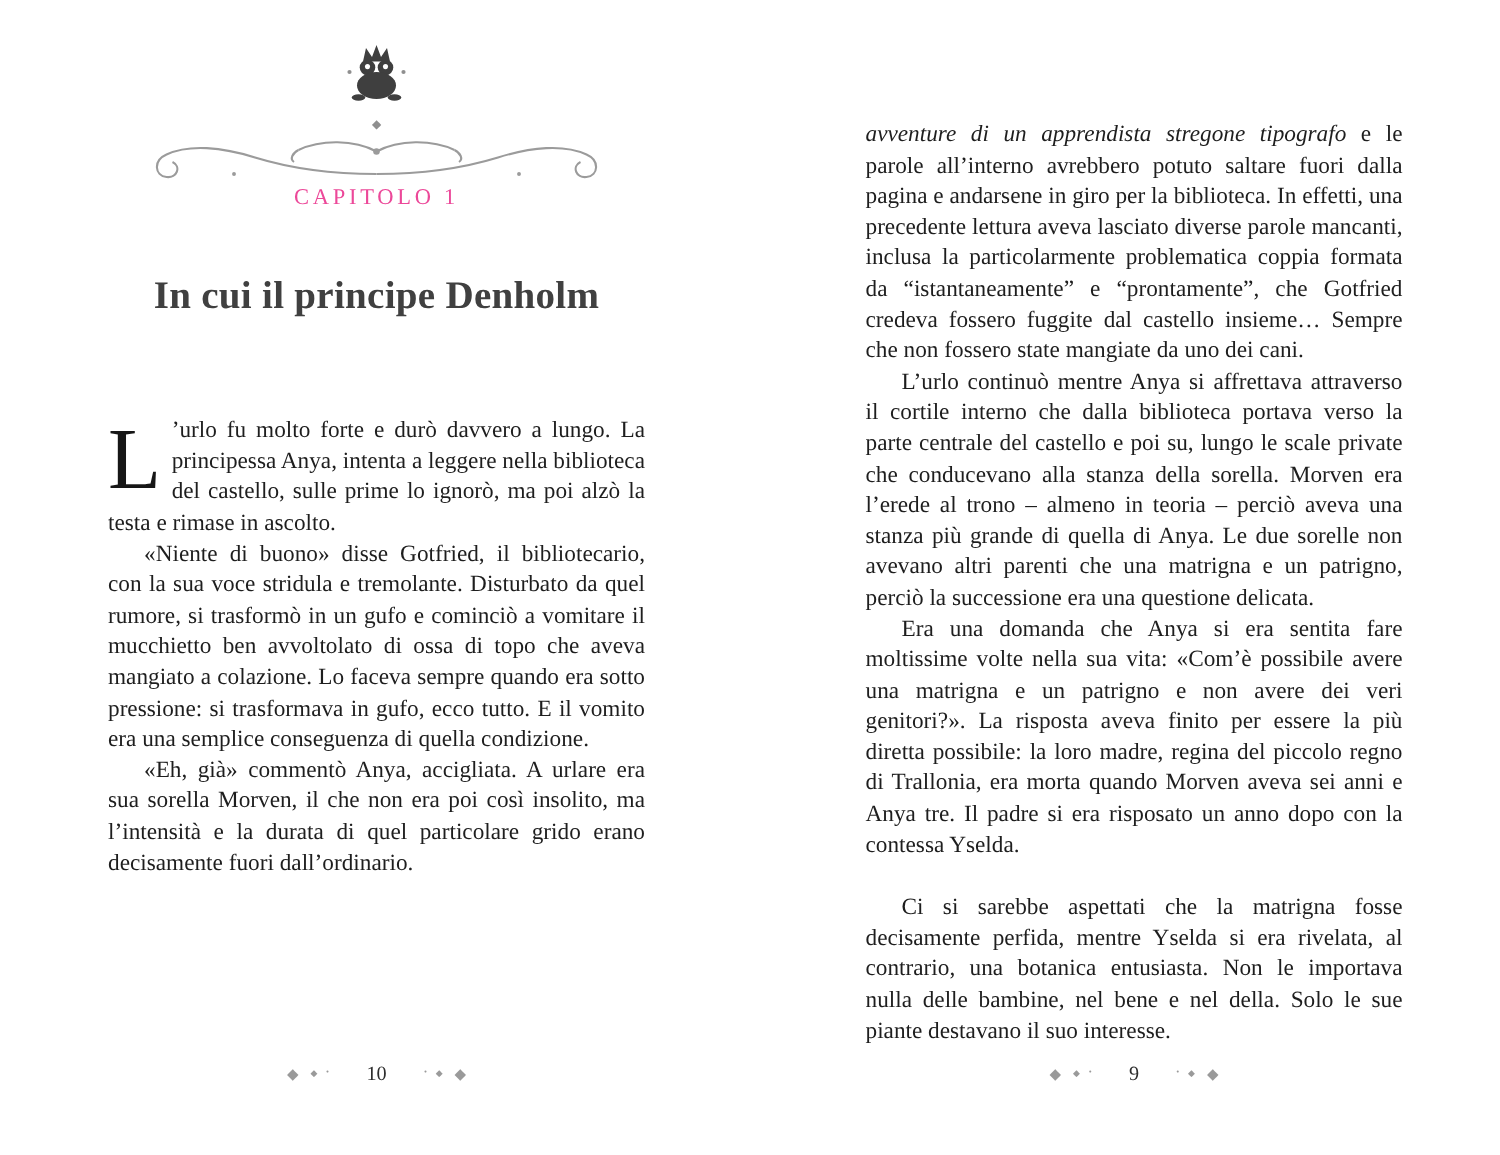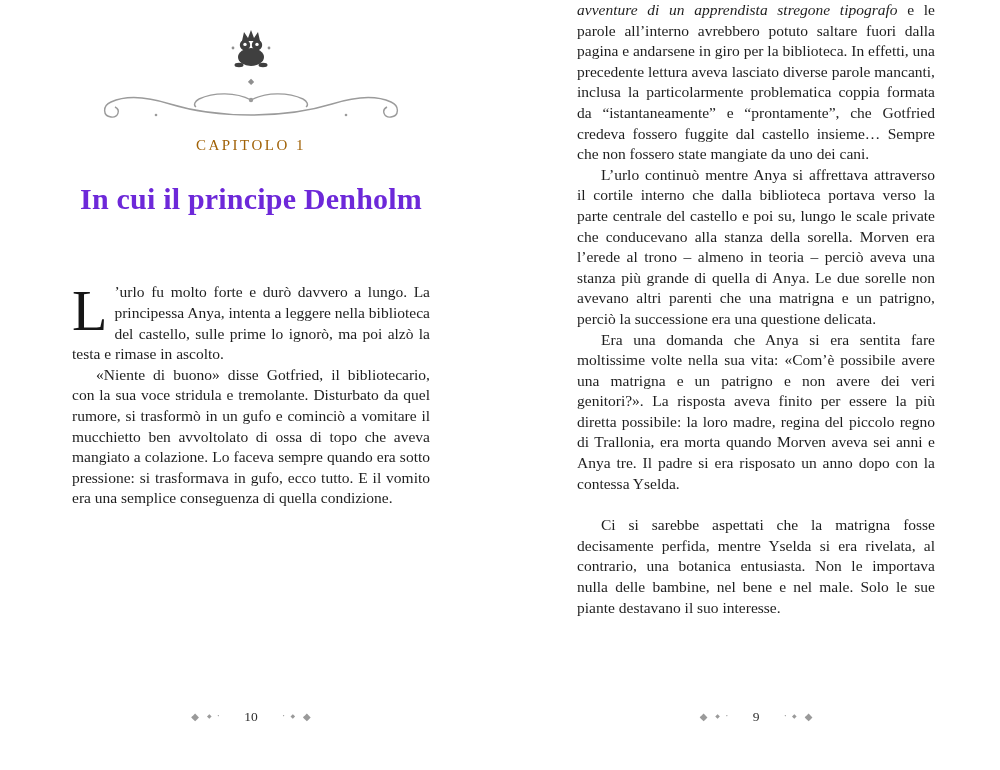--- a/index.html
+++ b/index.html
@@ -26,47 +26,47 @@
     color: #8f8f8f;
     font-family: "DejaVu Sans", sans-serif;
     font-size: 8px;
     line-height: 10px;
     margin: 3px 0 2px 0;
   }
   .flourish { line-height: 0; margin-bottom: -4px; }
   .chapter-label {
     font-size: 15px;
     letter-spacing: 2.5px;
-    color: #a16207;
-    margin-top: 16px;
+    color: #ec4899;
+    margin-top: 2px;
   }
 
   .chapter-title {
-    margin-top: 26px;
+    margin-top: 39px;
     text-align: center;
-    font-size: 30px;
+    font-size: 26px;
     font-weight: bold;
     line-height: 1.28;
-    color: #6d28d9;
+    color: #404040;
     letter-spacing: 0.2px;
   }
   .chapter-title span { display: block; }
 
   
   .body-text {
     width: 358px;
     margin: 0 auto;
     font-size: 15.5px;
     line-height: 20.6px;
     text-align: justify;
     hyphens: auto;
     -webkit-hyphens: auto;
   }
   .page-left  .body-text { margin-top: 64px; }
-  .page-right .body-text { }
+  .page-right .body-text { margin-top: 80px; }
 
   .para { text-indent: 0; }
   .para.indent { text-indent: 24px; }
   .para.section-break { margin-top: 21px; }
 
   .dropcap {
     float: left;
     font-size: 58px;
     line-height: 47px;
     padding: 5px 7px 0 0;
@@ -152,34 +152,35 @@
       <div class="chapter-label">CAPITOLO 1</div>
     </div>
 
     <h1 class="chapter-title">
       <span>In cui il principe Denholm</span>
     </h1>
 
     <div class="body-text">
         <p class="para"><span class="dropcap">L</span><span>’urlo fu molto forte e durò davvero a lungo. La principessa Anya, intenta a leggere nella biblioteca del castello, sulle prime lo ignorò, ma poi alzò la testa e rimase in ascolto.</span></p>
         <p class="para indent"><span>«Niente di buono» disse Gotfried, il bibliotecario, con la sua voce stridula e tremolante. Disturbato da quel rumore, si trasformò in un gufo e cominciò a vomitare il mucchietto ben avvoltolato di ossa di topo che aveva mangiato a colazione. Lo faceva sempre quando era sotto pressione: si trasformava in gufo, ecco tutto. E il vomito era una semplice conseguenza di quella condizione.</span></p>
+        <p class="para indent"><span>«Eh, già» commentò Anya, accigliata. A urlare era sua sorella Morven, il che non era poi così insolito, ma l’intensità e la durata di quel particolare grido erano decisamente fuori dall’ordinario.</span></p>
       </div>
 
     <div class="footer">
       <span class="d-lg">◆</span><span class="d-sm">◆</span><span class="d-dot">·</span><span class="page-num">10</span><span class="d-dot">·</span><span class="d-sm">◆</span><span class="d-lg">◆</span>
     </div>
   </section>
 
   <section class="page page-right">
 
     <div class="body-text">
         <p class="para"><em>avventure di un apprendista stregone tipografo</em><span> e le parole all’interno avrebbero potuto saltare fuori dalla pagina e andarsene in giro per la biblioteca. In effetti, una precedente lettura aveva lasciato diverse parole mancanti, inclusa la particolarmente problematica coppia formata da “istantaneamente” e “prontamente”, che Gotfried credeva fossero fuggite dal castello insieme… Sempre che non fossero state mangiate da uno dei cani.</span></p>
         <p class="para indent"><span>L’urlo continuò mentre Anya si affrettava attraverso il cortile interno che dalla biblioteca portava verso la parte centrale del castello e poi su, lungo le scale private che conducevano alla stanza della sorella. Morven era l’erede al trono – almeno in teoria – perciò aveva una stanza più grande di quella di Anya. Le due sorelle non avevano altri parenti che una matrigna e un patrigno, perciò la successione era una questione delicata.</span></p>
         <p class="para indent"><span>Era una domanda che Anya si era sentita fare moltissime volte nella sua vita: «Com’è possibile avere una matrigna e un patrigno e non avere dei veri genitori?». La risposta aveva finito per essere la più diretta possibile: la loro madre, regina del piccolo regno di Trallonia, era morta quando Morven aveva sei anni e Anya tre. Il padre si era risposato un anno dopo con la contessa Yselda.</span></p>
-        <p class="para indent section-break"><span>Ci si sarebbe aspettati che la matrigna fosse decisamente perfida, mentre Yselda si era rivelata, al contrario, una botanica entusiasta. Non le importava nulla delle bambine, nel bene e nel male. Solo le sue piante destavano il suo interesse.</span></p>
+        <p class="para indent section-break"><span>Ci si sarebbe aspettati che la matrigna fosse decisamente perfida, mentre Yselda si era rivelata, al contrario, una botanica entusiasta. Non le importava nulla delle bambine, nel bene e nel della. Solo le sue piante destavano il suo interesse.</span></p>
       </div>
 
     <div class="footer">
       <span class="d-lg">◆</span><span class="d-sm">◆</span><span class="d-dot">·</span><span class="page-num">9</span><span class="d-dot">·</span><span class="d-sm">◆</span><span class="d-lg">◆</span>
     </div>
   </section>
 
 </div>
 
 </body></html>

